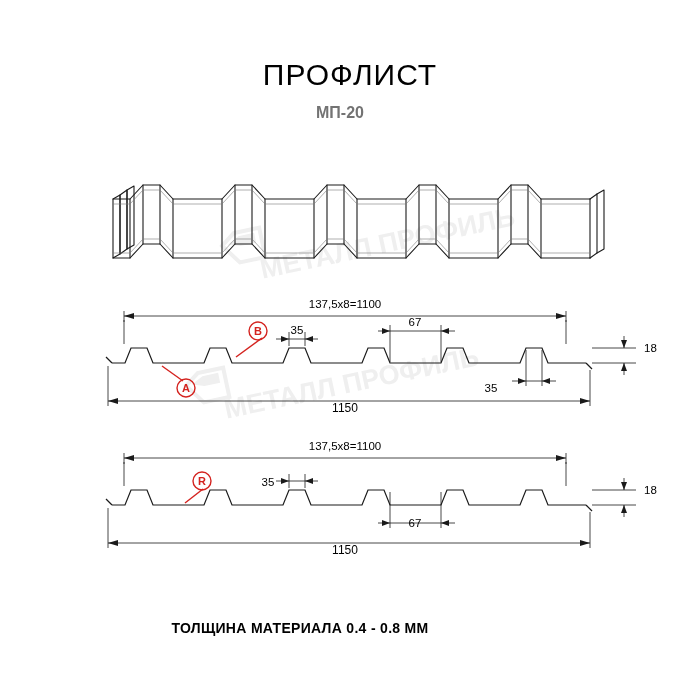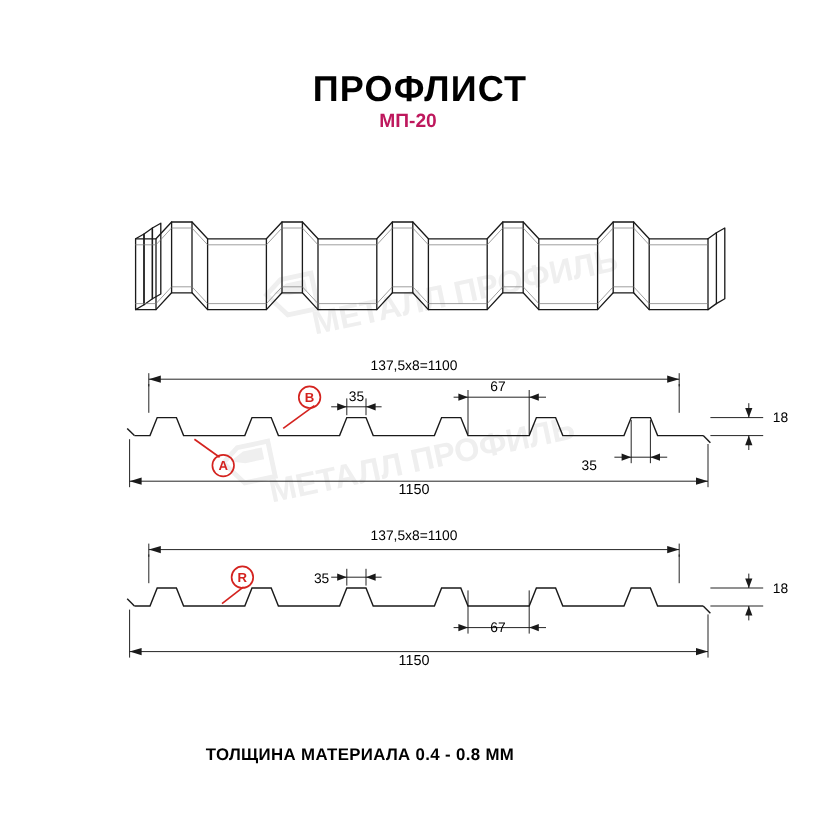--- a/index.html
+++ b/index.html
@@ -19,33 +19,33 @@
     position: absolute;
     inset: 0;
   }
   .title {
     position: absolute;
     top: 58px;
     left: 0;
     width: 700px;
     text-align: center;
     font-size: 30px;
-    font-weight: bold;
+    font-weight: normal;
     letter-spacing: 1px;
     color: #000;
   }
   .subtitle {
     position: absolute;
-    top: 93px;
+    top: 104px;
     left: 0;
     width: 680px;
     text-align: center;
     font-size: 16px;
     font-weight: bold;
-    color: #be185d;
+    color: #737373;
   }
   .footer {
     position: absolute;
     top: 620px;
     left: 0;
     width: 600px;
     text-align: center;
     font-size: 14px;
     font-weight: bold;
     letter-spacing: 0.3px;

